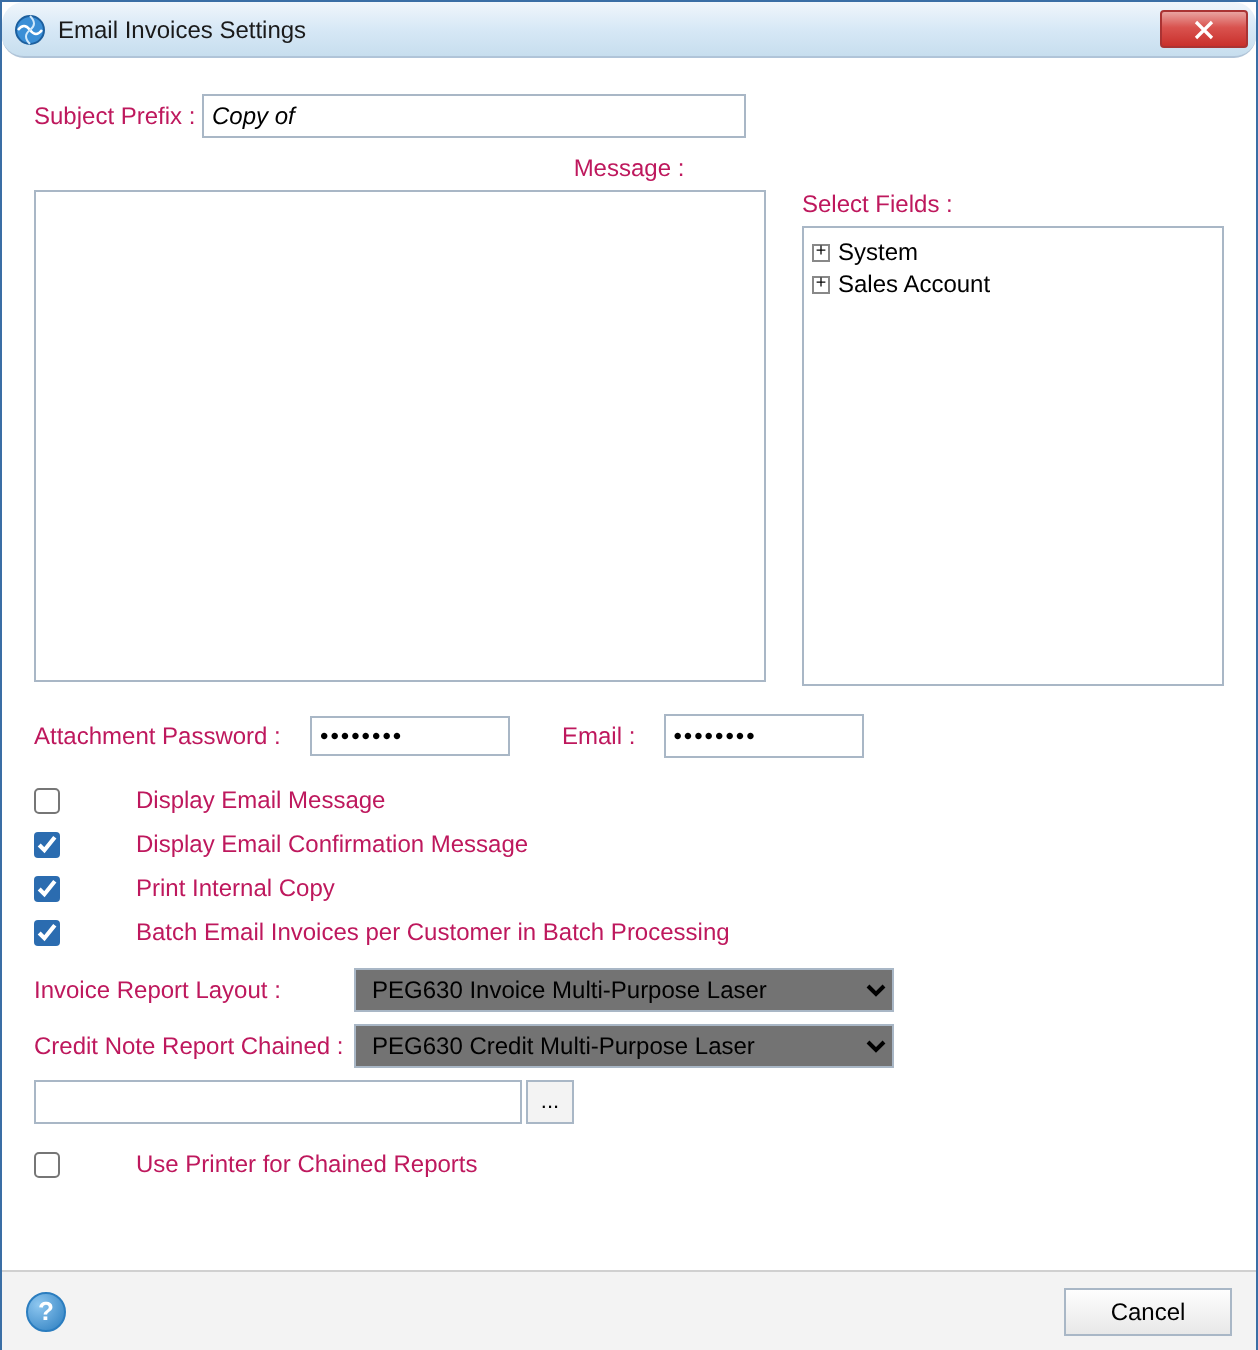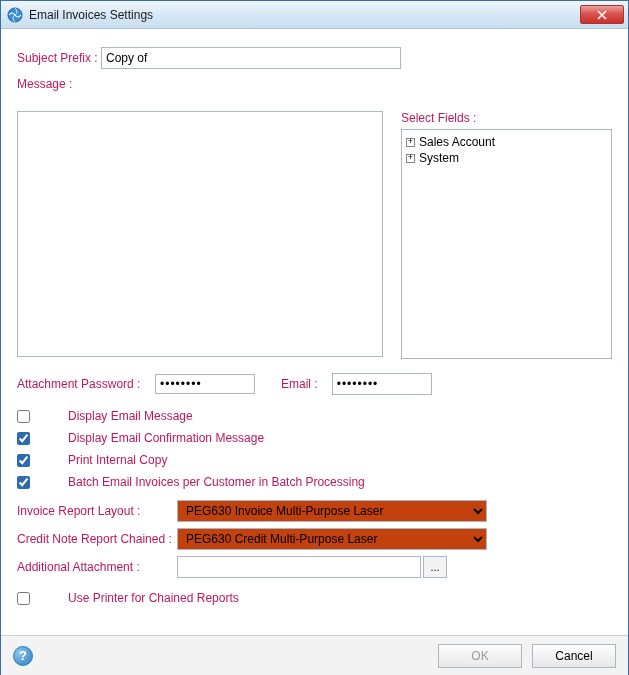--- a/index.html
+++ b/index.html
@@ -13,20 +13,21 @@
     overflow: hidden;
     border: 1px solid #3a6ea5;
   }
   .titlebar {
     height: 28px;
     background: linear-gradient(to bottom, #f0f6fb 0%, #d7e8f6 50%, #c7deee 100%);
     border-bottom: 1px solid #b0c4d8;
     display: flex;
     align-items: center;
     padding: 0 4px 0 6px;
+    border-radius: 11px;
   }
   .titlebar .app-icon {
     width: 16px; height: 16px; margin-right: 6px;
     display: inline-flex; align-items: center; justify-content: center;
   }
   .titlebar .app-icon svg { width: 16px; height: 16px; }
   .titlebar .title { color: #1a1a1a; font-size: 12px; flex: 1; }
   .titlebar .close-btn {
     width: 44px; height: 19px;
     background: linear-gradient(to bottom, #e9a3a0 0%, #d9534f 45%, #c9302c 100%);
@@ -40,22 +41,22 @@
     padding: 18px 16px 0 16px;
   }
   .row { display: flex; align-items: center; margin-bottom: 8px; }
   .lbl { color: #be185d; }
   input[type="text"], input[type="password"], textarea, select {
     font-family: inherit; font-size: 12px;
     border: 1px solid #a9b7c6; background: #fff;
     padding: 2px 4px;
   }
   .subject-prefix-label { width: 84px; }
-  .subject-input { width: 300px; height: 22px; }
-  .msg-label { margin-bottom: 20px; display: block; }
+  .subject-input { width: 272px; height: 22px; font-style: italic; }
+  .msg-label { margin-bottom: 4px; display: block; text-align: center; }
   .mid-row { display: flex; gap: 18px; }
   .msg-area {
     width: 366px; height: 246px; resize: none;
     border: 1px solid #a9b7c6;
     overflow-y: scroll;
   }
   .fields-panel { flex: 1; }
   .fields-label { display: block; margin-bottom: 4px; }
   .tree {
     border: 1px solid #a9b7c6; height: 230px; padding: 4px 2px;
@@ -81,21 +82,21 @@
     border: 1px solid #6fa8dc; background: #eaf2fa;
   }
   .checks { margin-top: 10px; }
   .check-row { display: flex; align-items: center; height: 22px; gap: 34px; }
   input[type="checkbox"] {
     width: 13px; height: 13px; margin: 0 4px 0 0;
     accent-color: #2b6cb0;
   }
   .form-row { display: flex; align-items: center; height: 28px; }
   .form-label { width: 160px; }
-  .form-select { width: 310px; height: 22px; background: #c2410c; }
+  .form-select { width: 270px; height: 22px; background: #737373; }
   .addl-input { width: 244px; height: 22px; background: #fff; }
   .browse-btn {
     width: 24px; height: 22px; margin-left: 2px;
     border: 1px solid #a9b7c6; background: #f3f3f3;
     cursor: pointer; display: inline-flex; align-items: center; justify-content: center;
     font-size: 11px;
   }
   .footer {
     position: absolute; bottom: 0; left: 1px; right: 1px;
     height: 40px; background: #f3f3f3; border-top: 1px solid #d0d0d0;
@@ -144,25 +145,25 @@
 
   <span class="lbl msg-label">Message :</span>
 
   <div class="mid-row">
     <textarea class="msg-area" style=""></textarea>
     <div class="fields-panel">
       <span class="lbl fields-label">Select Fields :</span>
       <div class="tree">
         <div class="tree-item">
           <span class="tree-toggle"></span>
-          <span>Sales Account</span>
+          <span>System</span>
         </div>
         <div class="tree-item">
           <span class="tree-toggle"></span>
-          <span>System</span>
+          <span>Sales Account</span>
         </div>
       </div>
     </div>
   </div>
 
   <div class="attach-row">
     <span class="lbl attach-label">Attachment Password :</span>
     <input type="password" class="pw-input" value="********" style="">
     <span class="lbl verify-label">Email :</span>
     <input type="password" class="verify-input" value="********" style="">
@@ -193,32 +194,30 @@
       <option>PEG630 Invoice Multi-Purpose Laser</option>
     </select>
   </div>
   <div class="form-row">
     <span class="lbl form-label">Credit Note Report Chained :</span>
     <select class="form-select">
       <option>PEG630 Credit Multi-Purpose Laser</option>
     </select>
   </div>
   <div class="form-row">
-    <span class="lbl form-label">Additional Attachment :</span>
     <input type="text" class="addl-input" value="" style="">
     <button class="browse-btn">...</button>
   </div>
 
   <div class="check-row" style="margin-top:6px;">
     <input type="checkbox" style="">
     <span class="lbl">Use Printer for Chained Reports</span>
   </div>
 
 </div>
 
 <div class="footer">
   <div class="help-btn">
     <span>?</span>
   </div>
   <div class="footer-spacer"></div>
-  <button class="btn" disabled="">OK</button>
   <button class="btn">Cancel</button>
 </div>
 
 </body></html>

